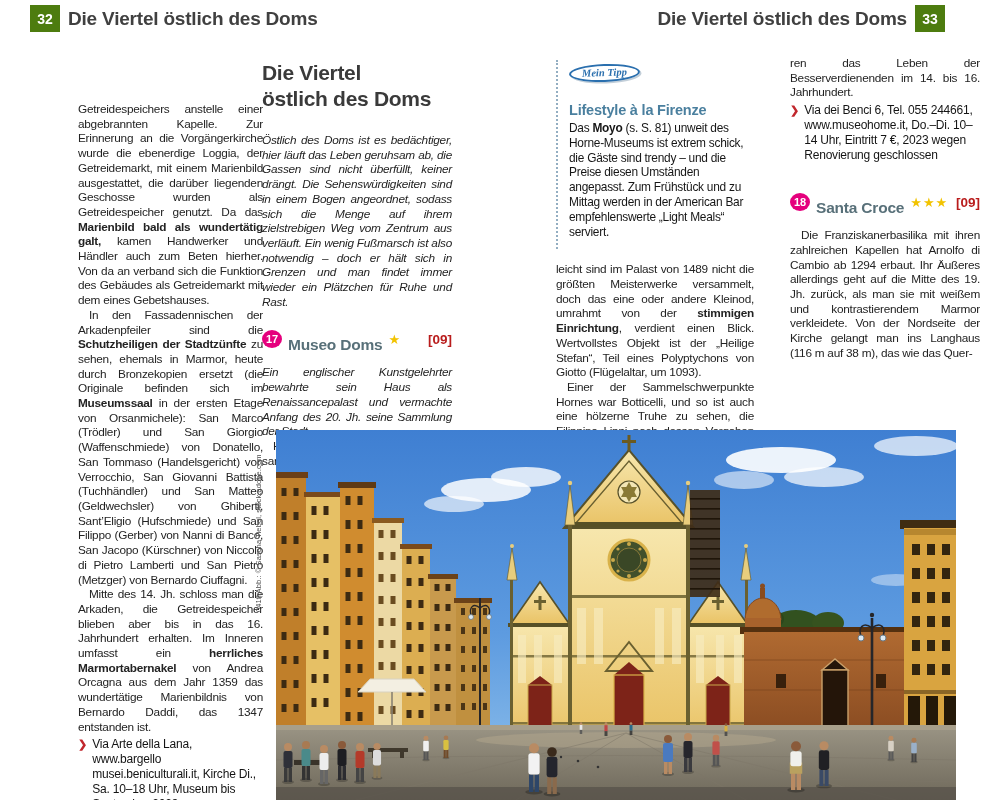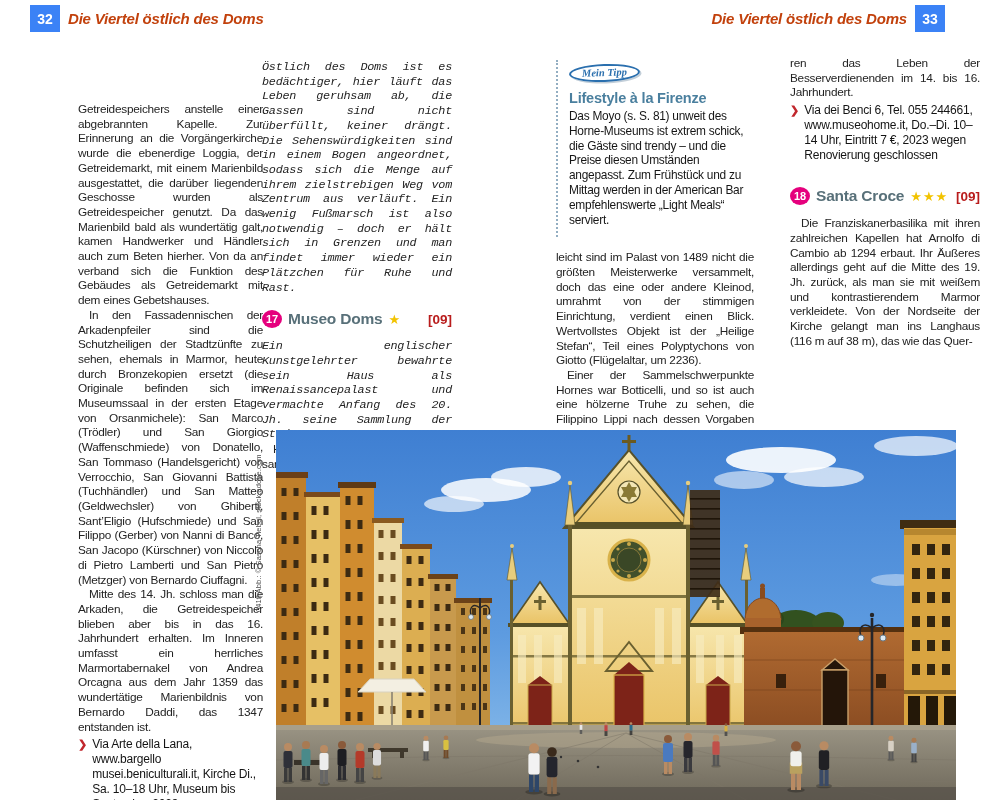--- a/index.html
+++ b/index.html
@@ -5,63 +5,63 @@
   html,body{margin:0;padding:0;}
   body{
     width:1000px;height:800px;position:relative;background:#ffffff;
     font-family:"Liberation Sans", sans-serif;overflow:hidden;color:#222;
   }
   
   .hdr{position:absolute;top:5px;display:flex;align-items:center;gap:8px;}
   .hdr.left{left:30px;}
   .hdr.right{right:55px;flex-direction:row;}
   .pagebadge{
-    display:inline-block;min-width:30px;height:27px;background:#3b82f6;color:#fff;
+    display:inline-block;min-width:30px;height:27px;background:#4d7c0f;color:#fff;
     font-weight:bold;font-size:14px;text-align:center;line-height:28px;
   }
-  .hdr-title{font-weight:bold;font-size:15px;color:#c2410c;letter-spacing:-0.2px;font-style:italic;}
+  .hdr-title{font-weight:bold;font-size:19px;color:#404040;letter-spacing:-0.2px;}
   
   .col{position:absolute;}
   .col1{left:78px;top:66px;width:185px;margin-top:36px;}
   .col2{left:262px;top:60px;width:190px;}
   .col3{left:556px;top:60px;width:198px;}
   .col4{left:790px;top:56px;width:190px;}
   p.body{
     margin:0;font-size:11.8px;line-height:14.7px;color:#232323;
     text-align:justify;letter-spacing:-0.25px;
   }
-  p.it{font-style:italic;font-family:Liberation Mono, monospace;}
+  p.it{font-style:italic;}
   p.ind{text-indent:11px;}
-  .b{font-weight:normal;}
+  .b{font-weight:bold;}
   h1.section{
     margin:0 0 21px 0;font-size:21px;line-height:26px;color:#3a3a3a;
     font-weight:bold;letter-spacing:-0.3px;
   }
   
   .poi{display:flex;align-items:center;gap:6px;margin:15px 0 11px 0;}
   .poibadge{
     flex:none;background:#e5007d;color:#fff;border-radius:50%;
     width:20px;height:18px;font-size:11px;font-weight:bold;text-align:center;line-height:18px;
   }
-  .poiname{font-weight:bold;font-size:15.5px;color:#587079;letter-spacing:-0.2px;white-space:nowrap;}
+  .poiname{font-weight:bold;font-size:15.5px;color:#587079;letter-spacing:-0.2px;white-space:nowrap;margin-top:12px;}
   .stars{color:#f2c300;font-size:13px;letter-spacing:1px;white-space:nowrap;}
   .ref{margin-left:auto;color:#b91c1c;font-weight:bold;font-size:13.5px;}
   
   .info{display:flex;gap:5px;margin-top:3px;}
   .arrow{color:#c1272d;font-weight:bold;font-size:11px;line-height:15px;flex:none;}
   .info-text{font-size:12px;line-height:15px;color:#141414;letter-spacing:-0.2px;}
   
   .tip{border-left:2px dotted #93aec2;padding:2px 0 10px 11px;margin-bottom:13px;}
   .tipbadge{
     display:inline-block;border:2px solid #2a6fae;border-radius:50%;
     padding:1px 11px 2px 11px;color:#2a6fae;font-style:italic;font-weight:bold;
     font-size:10.5px;font-family:"Liberation Serif", serif;
     box-shadow:1.5px 1.5px 0 #c3cfd9;transform:rotate(-2deg);
   }
-  .tiphead{color:#4a7f9e;font-weight:bold;font-size:14.5px;margin:8px 0 3px 0;letter-spacing:-0.2px;}
+  .tiphead{color:#4a7f9e;font-weight:bold;font-size:14.5px;margin:20px 0 3px 0;letter-spacing:-0.2px;}
   .tipbody{font-size:11.9px;line-height:14.8px;color:#161616;letter-spacing:-0.25px;}
   
   .photo{position:absolute;left:276px;top:430px;width:680px;height:370px;overflow:hidden;background:#5d9be0;}
   .photo svg{display:block;}
   .credit{
     position:absolute;left:254px;top:612px;transform-origin:0 0;transform:rotate(-90deg);
     font-size:7.5px;color:#4a4a4a;white-space:nowrap;width:182px;letter-spacing:0.1px;
   }
 </style>
 </head>
@@ -83,38 +83,42 @@
   <p class="body ind"><span>In den Fassadennischen der Arkadenpfeiler sind die </span><span class="b">Schutzheiligen der Stadtzünfte</span><span> zu sehen, ehemals in Marmor, heute durch Bronzekopien ersetzt (die Originale befinden sich im </span><span class="b">Museumssaal</span><span> in der ersten Etage von Orsanmichele): San Marco (Trödler) und San Giorgio (Waffenschmiede) von Donatello, San Tommaso (Handelsgericht) von Verrocchio, San Giovanni Battista (Tuchhändler) und San Matteo (Geldwechsler) von Ghiberti, Sant’Eligio (Hufschmiede) und San Filippo (Gerber) von Nanni di Banco, San Jacopo (Kürschner) von Niccolo di Pietro Lamberti und San Pietro (Metzger) von Bernardo Ciuffagni.</span></p>
   <p class="body ind"><span>Mitte des 14. Jh. schloss man die Arkaden, die Getreidespeicher blieben aber bis in das 16. Jahrhundert erhalten. Im Inneren umfasst ein </span><span class="b">herrliches Marmortabernakel</span><span> von Andrea Orcagna aus dem Jahr 1359 das wundertätige Marienbildnis von Bernardo Daddi, das 1347 entstanden ist.</span></p>
   <div class="info">
     <span class="arrow">❯</span>
     <span class="info-text">Via Arte della Lana, www.bargello musei.beniculturali.it, Kirche Di., Sa. 10–18 Uhr, Museum bis September 2023 wegen Renovierung geschlossen</span>
   </div>
 
 </div>
 
 <div class="col col2">
+  <h1 class="section">
+    <span>Die Viertel</span><br>
+    <span>östlich des Doms</span>
+  </h1>
   <p class="body it"><span>Östlich des Doms ist es bedächtiger, hier läuft das Leben geruhsam ab, die Gassen sind nicht überfüllt, keiner drängt. Die Sehenswürdigkeiten sind in einem Bogen angeordnet, sodass sich die Menge auf ihrem zielstrebigen Weg vom Zentrum aus verläuft. Ein wenig Fußmarsch ist also notwendig – doch er hält sich in Grenzen und man findet immer wieder ein Plätzchen für Ruhe und Rast.</span></p>
   <div class="poi">
     <span class="poibadge">17</span>
     <span class="poiname">Museo Doms</span>
     <span class="stars">★</span>
     <span class="ref">[09]</span>
   </div>
   <p class="body it"><span>Ein englischer Kunstgelehrter bewahrte sein Haus als Renaissancepalast und vermachte Anfang des 20. Jh. seine Sammlung der Stadt.</span></p>
   <p class="body ind"><span>Herbert Percy Horne (1864–1916) sammelte Renaissancekunst. Viel-</span></p>
 </div>
 
 <div class="col col3">
   <div class="tip">
     <span class="tipbadge">Mein Tipp</span>
     <div class="tiphead">Lifestyle à la Firenze</div>
     <div class="tipbody"><span>Das </span><span class="b">Moyo</span><span> (s. S. 81) unweit des Horne-Museums ist extrem schick, die Gäste sind trendy – und die Preise diesen Umständen angepasst. Zum Frühstück und zu Mittag werden in der American Bar empfehlenswerte „Light Meals“ serviert.</span></div>
   </div>
-  <p class="body"><span>leicht sind im Palast von 1489 nicht die größten Meisterwerke versammelt, doch das eine oder andere Kleinod, umrahmt von der </span><span class="b">stimmigen Einrichtung</span><span>, verdient einen Blick. Wertvollstes Objekt ist der „Heilige Stefan“, Teil eines Polyptychons von Giotto (Flügelaltar, um 2236).</span></p>
+  <p class="body"><span>leicht sind im Palast von 1489 nicht die größten Meisterwerke versammelt, doch das eine oder andere Kleinod, umrahmt von der </span><span class="b">stimmigen Einrichtung</span><span>, verdient einen Blick. Wertvollstes Objekt ist der „Heilige Stefan“, Teil eines Polyptychons von Giotto (Flügelaltar, um 1093).</span></p>
   <p class="body ind"><span>Einer der Sammelschwerpunkte Hornes war Botticelli, und so ist auch eine hölzerne Truhe zu sehen, die Filippino Lippi nach dessen Vorgaben bemalt hat. Zahlreiche Gegenstände des täglichen Bedarfes dokumentie-</span></p>
 </div>
 
 <div class="col col4">
   <p class="body"><span>ren das Leben der Besserverdienenden im 14. bis 16. Jahrhundert.</span></p>
   <div class="info">
     <span class="arrow">❯</span>
     <span class="info-text">Via dei Benci 6, Tel. 055 244661, www.museohome.it, Do.–Di. 10–14 Uhr, Eintritt 7 €, 2023 wegen Renovierung geschlossen</span>
   </div>
   <div class="poi" style="margin-top:24px;">

